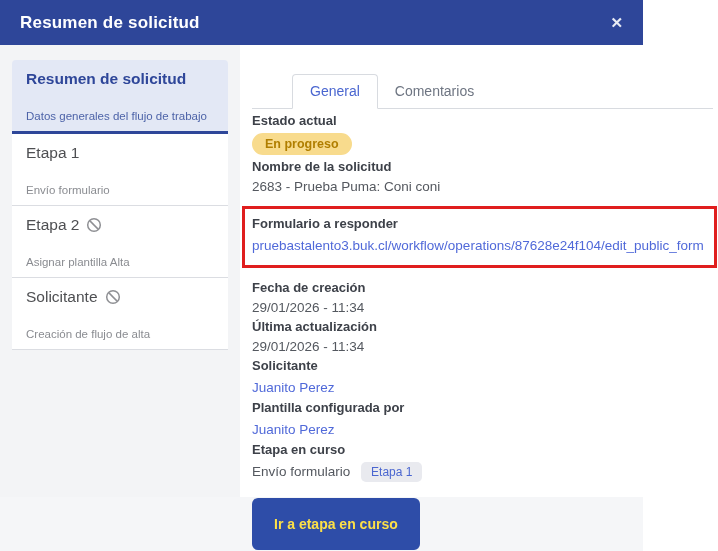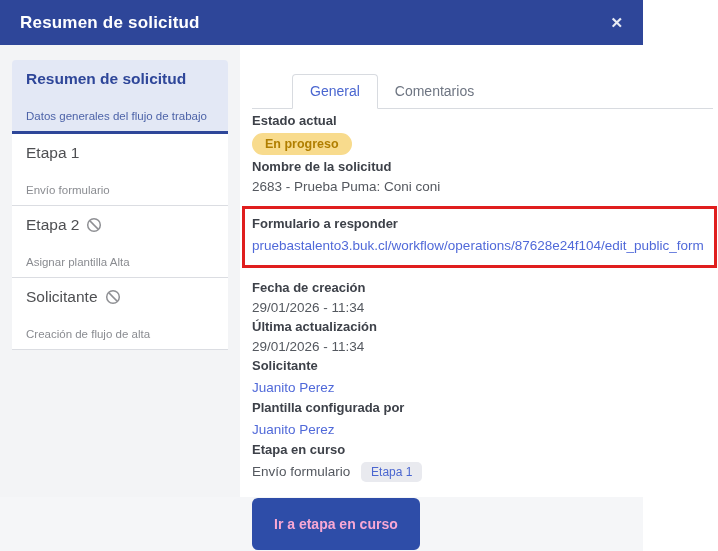--- a/index.html
+++ b/index.html
@@ -42,21 +42,21 @@
   .badge-amber { display:inline-block; background:#F8DB8D; color:#B07E00; font-size:12.5px;
                  padding:4px 13px; border-radius:12px;font-weight:bold; }
   .badge-gray { display:inline-block; background:#E9EAEF; color:#4A66D0; font-size:12px;
                 padding:3px 10px; border-radius:5px; margin-left:7px; }
 
   .annotation-red { border:3px solid #E01E1E; margin:12px -4px 12px -10px; padding:7px 10px 11px 7px; }
   .annotation-red .field { margin-top:0; }
 
   
   .modal-footer { flex:0 0 54px; background:#F5F6F8; display:flex; align-items:center; padding-left:252px; }
-  .primary-btn { background:#2E4DA8; color:#f9a8d4; border:none; border-radius:6px; font-size:14px;
+  .primary-btn { background:#2E4DA8; color:#fde047; border:none; border-radius:6px; font-size:14px;
                  font-weight:700; padding:18px 22px; cursor:pointer; font-family:"Liberation Sans", sans-serif; }
 </style>
 </head>
 <body>
 
 <div class="modal">
 
   <div class="modal-header">
     <div class="modal-title">Resumen de solicitud</div>
     <div class="close-x">✕</div>

